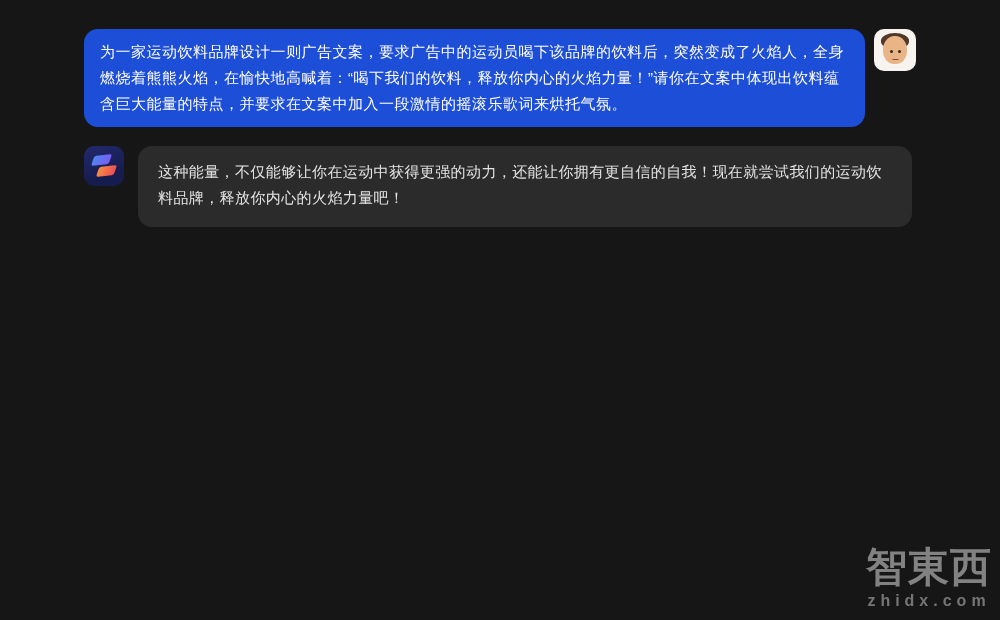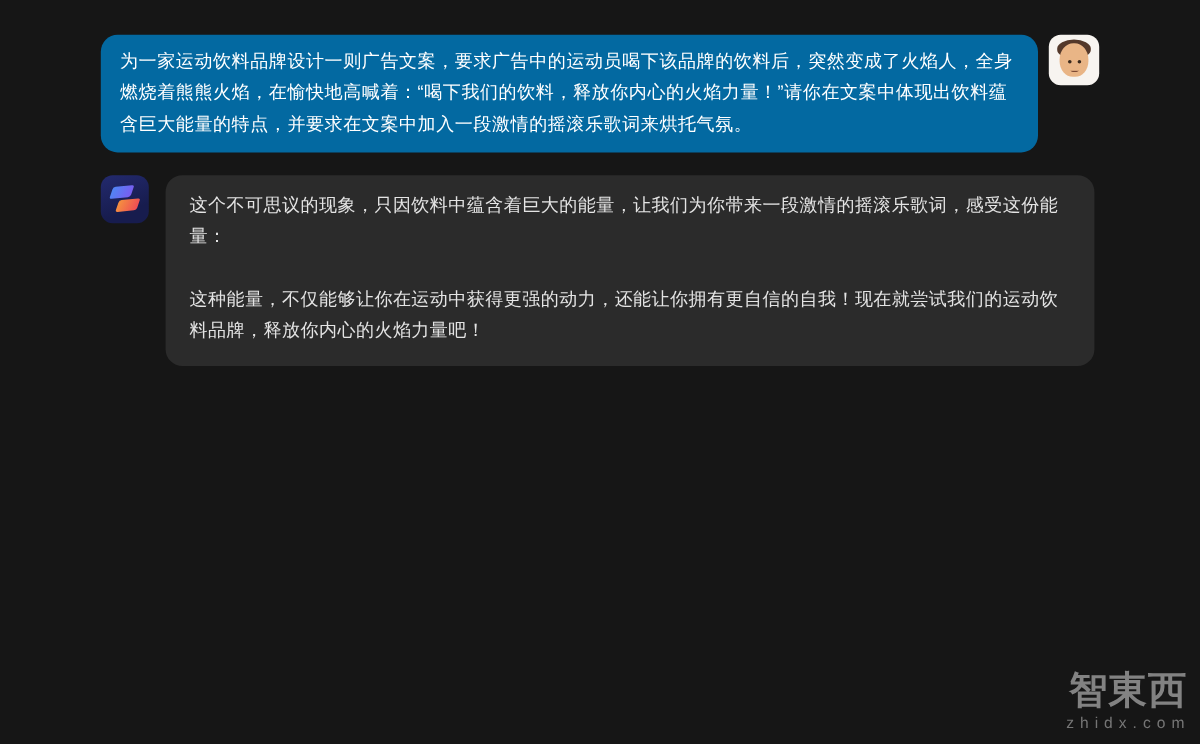--- a/index.html
+++ b/index.html
@@ -15,21 +15,21 @@
   
   .row-user {
     display: flex;
     justify-content: flex-end;
     align-items: flex-start;
     gap: 9px;
     padding: 0 84px;
   }
   .user-bubble {
     flex: 1;
-    background: #0369a1;
+    background: #1d4ed8;
     color: #ffffff;
     border-radius: 14px;
     padding: 10px 16px;
     font-size: 15px;
     line-height: 26px;
     letter-spacing: 0.5px;
   }
   .avatar-user {
     width: 42px; height: 42px;
     background: #f7f4f0;
@@ -111,31 +111,31 @@
   .assistant-bubble p:last-child { margin-bottom: 0; }
 
   
   .watermark {
     position: absolute;
     right: 8px; bottom: 10px;
     text-align: center;
     pointer-events: none;
   }
   .watermark-logo {
-    font-size: 32px;
+    font-size: 41px;
     font-weight: 900;
     color: rgba(158,158,158,0.8);
     letter-spacing: 1px;
     line-height: 1;
     font-family: Liberation Sans, sans-serif;
   }
   .watermark-domain {
     margin-top: 4px;
-    font-size: 13px;
-    font-weight: normal;
+    font-size: 16px;
+    font-weight: bold;
     letter-spacing: 5px;
     color: rgba(150,150,150,0.75);
   }
 </style>
 </head>
 <body>
 
 <div class="chat">
 
   <div class="row-user">
@@ -148,21 +148,20 @@
       <div class="memoji-mouth"></div>
     </div>
   </div>
 
   <div class="row-assistant">
     <div class="avatar-assistant">
       <div class="logo-bolt-top"></div>
       <div class="logo-bolt-bottom"></div>
     </div>
     <div class="assistant-bubble">
-      <p>这个不可思议的现象，只因饮料中蕴含着巨大的能量，让我们为你带来一段激情的摇滚乐歌词，感受这份能量：</p>
       <p>这种能量，不仅能够让你在运动中获得更强的动力，还能让你拥有更自信的自我！现在就尝试我们的运动饮料品牌，释放你内心的火焰力量吧！</p>
 
     </div>
   </div>
 
 </div>
 
 <div class="watermark">
   <div class="watermark-logo">智東西</div>
   <div class="watermark-domain">zhidx.com</div>

